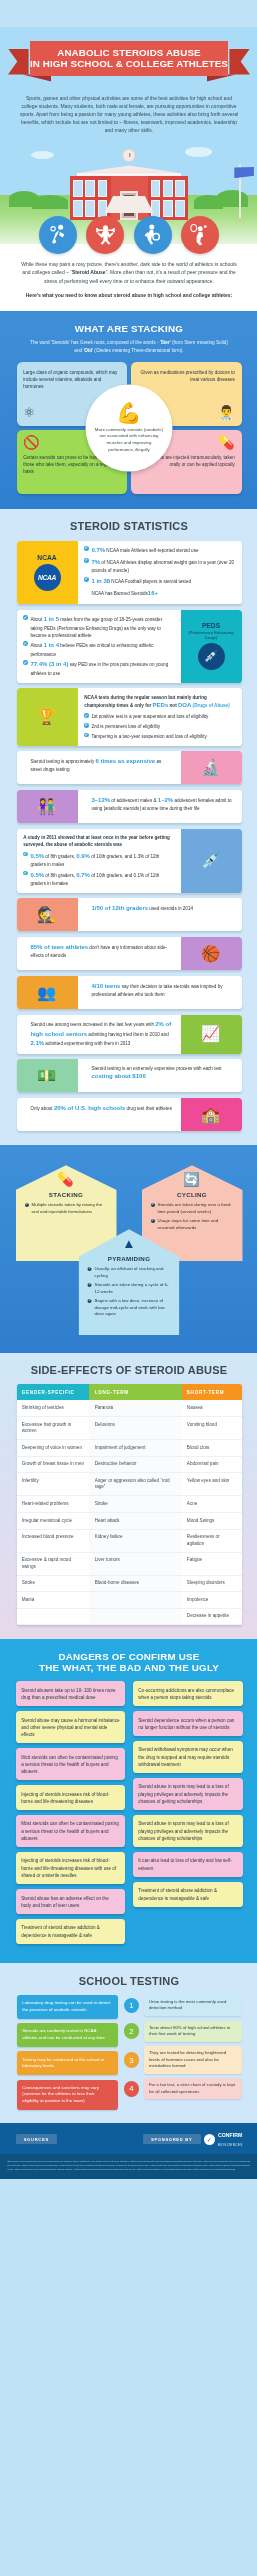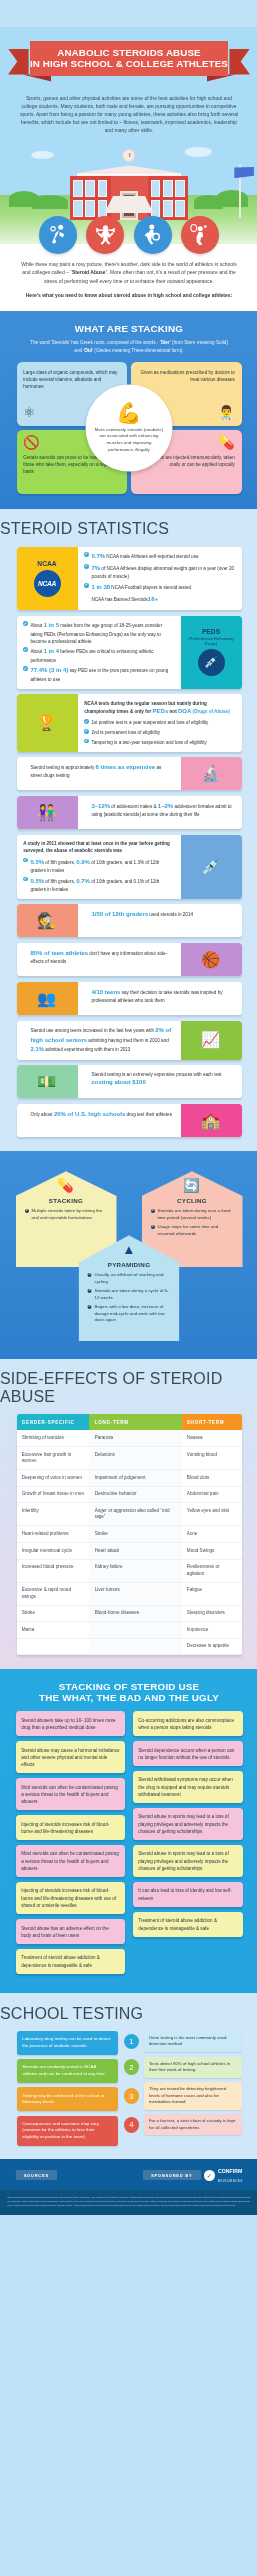--- a/index.html
+++ b/index.html
@@ -87,21 +87,21 @@
     position:absolute; left:50%; top:50%; transform:translate(-50%,-50%);
     width:87px; height:87px; border-radius:50%; background:#fff;
     box-shadow:0 2.1px 4.6px rgba(0,0,0,.2); display:flex; flex-direction:column;
     align-items:center; justify-content:center; padding:0 8.2px; text-align:center;
   }
   .center-circle .gl { font-size:20.6px; line-height:1; margin-bottom:3.1px; }
   .center-circle p { font-size:4.4px; line-height:1.55; color:#3b4a52; }
 
   
   .stats { background:#cfe7f8; padding:11.3px 0 13.4px; }
-  .sec-title-d { color:#3e4a51; font-size:16px; font-weight:normal; text-align:left; letter-spacing:0.2px; }
+  .sec-title-d { color:#3e4a51; font-size:11px; font-weight:bold; text-align:center; letter-spacing:0.2px; }
   .stat-list { width:225px; margin:8.2px auto 0; display:flex; flex-direction:column; gap:5.7px; }
   .stat-card { display:flex; border-radius:3.6px; overflow:hidden;
     box-shadow:0 1.5px 2.1px rgba(0,0,0,.12); background:#fff; min-height:33px; }
   .stat-card.rev { flex-direction:row-reverse; }
   .sc-icon { width:61px; flex:0 0 61px; display:flex; flex-direction:column;
     align-items:center; justify-content:center; padding:4.6px 3.1px; text-align:center; }
   .sc-icon .glyph { font-size:15.5px; line-height:1; color:#10487f; }
   .sc-icon .t1 { font-weight:bold; font-size:6.7px; color:#1d3f63; }
   .sc-icon .t2 { font-size:4.1px; color:#14405f; line-height:1.25; margin-top:1px; }
   .ncaa-mark { width:27px; height:27px; border-radius:50%; background:#1257a5; color:#fff;
@@ -562,21 +562,21 @@
               <td></td>
               <td>Decrease in appetite</td>
             </tr>
           </tbody>
       </table>
     </div>
   </section>
 
   <section class="dangers">
     <div class="sec-title-w">
-      <span>STACKING OF STEROID USE</span><br>
+      <span>DANGERS OF CONFIRM USE</span><br>
       <span>THE WHAT, THE BAD AND THE UGLY</span>
     </div>
     <div class="dcols">
       <div id="dang-left">
           <div class="dcard pinkc" style="margin-bottom: 5.2px;">Steroid abusers take up to 10- 100 times more drug than a prescribed medical dose</div>
           <div class="dcard yelc" style="margin-bottom: 5.2px;">Steroid abuse may cause a hormonal imbalance and other severe physical and mental side effects</div>
           <div class="dcard pinkc" style="margin-bottom: 5.2px;">Illicit steroids can often be contaminated posing a serious threat to the health of buyers and abusers</div>
           <div class="dcard yelc" style="margin-bottom: 5.2px;">Injecting of steroids increases risk of blood-borne and life-threatening diseases</div>
           <div class="dcard pinkc" style="margin-bottom: 5.2px;">Most steroids can often be contaminated posing a serious threat to the health of buyers and abusers</div>
           <div class="dcard yelc" style="margin-bottom: 5.2px;">Injecting of steroids increases risk of blood-borne and life-threatening diseases with use of shared or unsterile needles</div>

